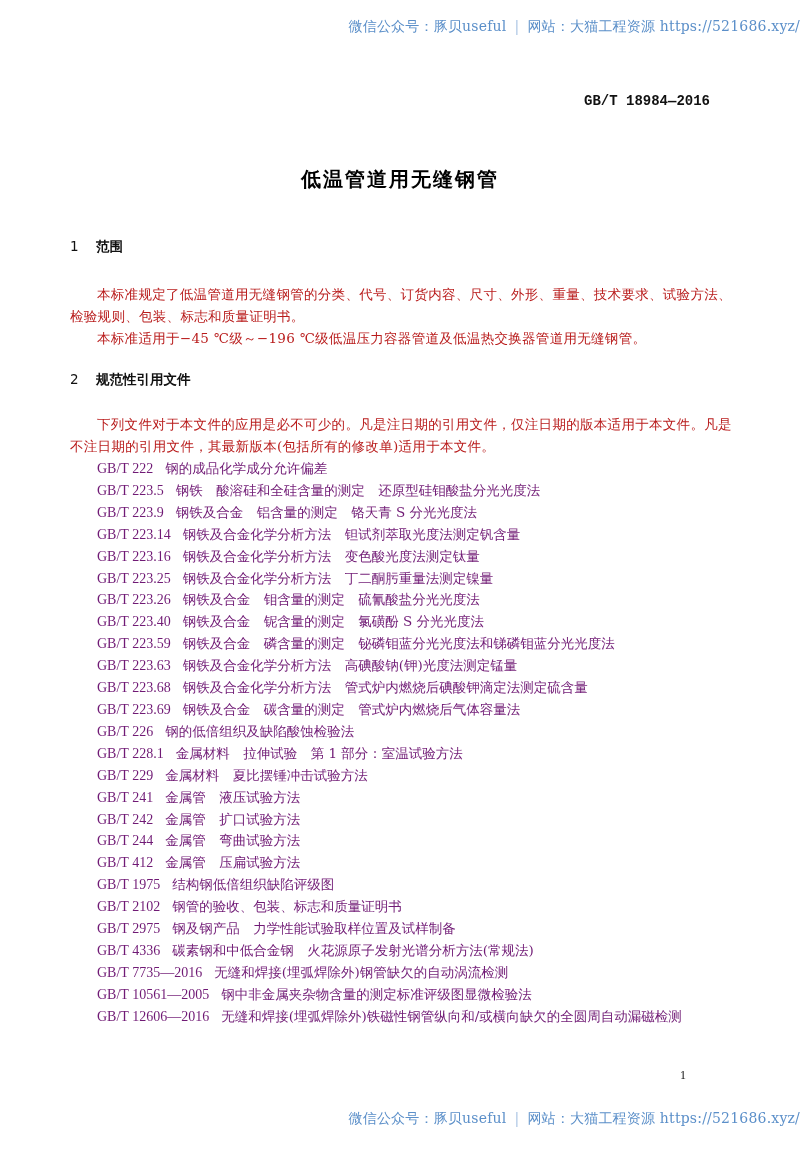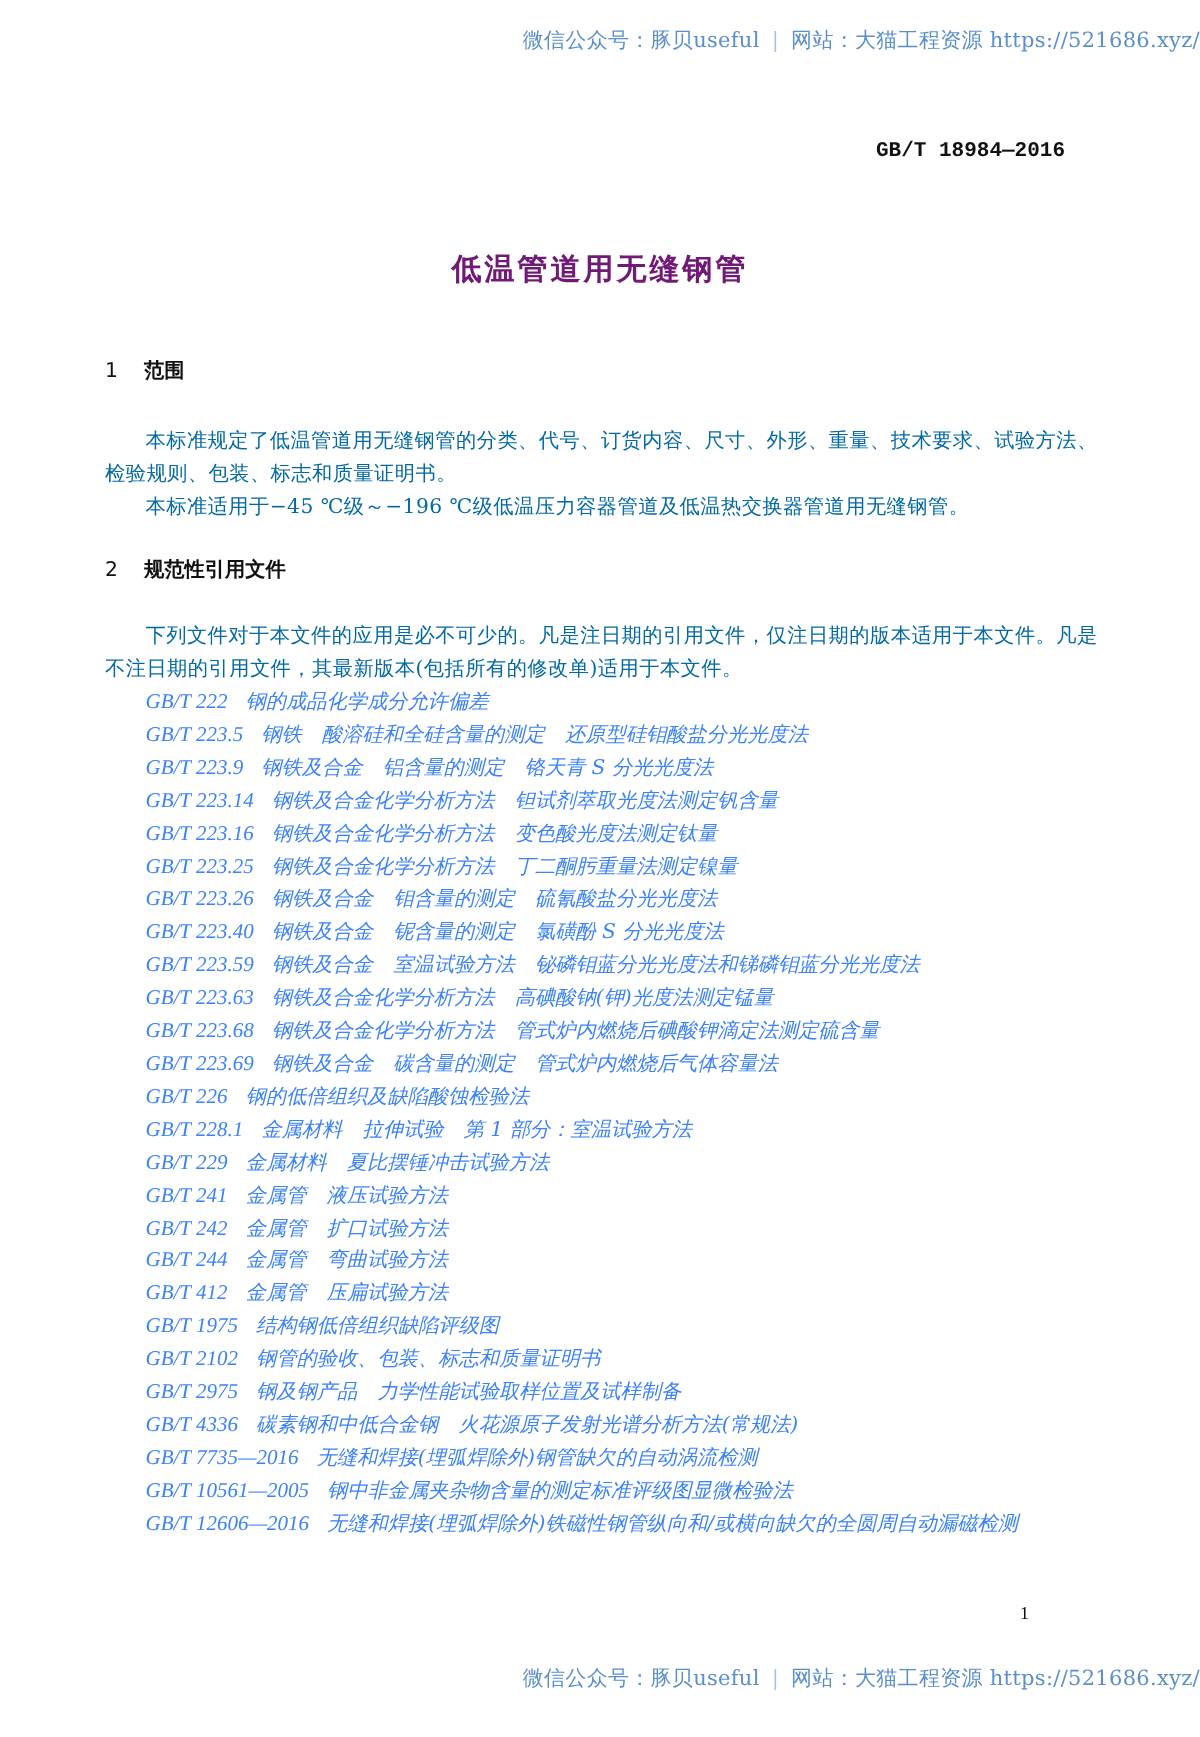--- a/index.html
+++ b/index.html
@@ -45,21 +45,21 @@
     .doc-title {
       position: absolute;
       top: 166px;
       left: 0;
       width: 800px;
       text-align: center;
       font-family: "DejaVu Sans", "Liberation Sans", sans-serif;
       font-weight: bold;
       font-size: 20px;
       letter-spacing: 2px;
-      color: #701a75;
+      color: #000000;
     }
     .section-heading {
       position: absolute;
       left: 70px;
       font-family: "DejaVu Sans", "Liberation Sans", sans-serif;
       font-weight: bold;
       font-size: 13.5px;
       color: #111;
       white-space: nowrap;
     }
@@ -68,39 +68,38 @@
       width: 26px;
       font-weight: normal;
     }
     .para {
       position: absolute;
       left: 70px;
       width: 664px;
       font-size: 13.5px;
       line-height: 22px;
       text-indent: 27px;
-      color: #0369a1;
+      color: #b91c1c;
       letter-spacing: 0.3px;
     }
     .ref-list {
       position: absolute;
       left: 70px;
       top: 458px;
       width: 680px;
       margin: 0;
       padding: 0;
       list-style: none;
     }
     .ref-item {
       font-size: 13.5px;
       line-height: 21.9px;
       padding-left: 27px;
       white-space: nowrap;
-      color: #3b82f6;
-      font-style: italic;
+      color: #701a75;
     }
     .ref-item .code {
       font-family: "Liberation Serif", "DejaVu Serif", serif;
       font-size: 14px;
       margin-right: 12px;
     }
     .ref-item.wrap {
       white-space: normal;
       text-indent: 27px;
       padding-left: 0;
@@ -138,21 +137,21 @@
 
 <ul class="ref-list">
   <li class="ref-item"><span class="code">GB/T 222</span><span>钢的成品化学成分允许偏差</span></li>
   <li class="ref-item"><span class="code">GB/T 223.5</span><span>钢铁　酸溶硅和全硅含量的测定　还原型硅钼酸盐分光光度法</span></li>
   <li class="ref-item"><span class="code">GB/T 223.9</span><span>钢铁及合金　铝含量的测定　铬天青 S 分光光度法</span></li>
   <li class="ref-item"><span class="code">GB/T 223.14</span><span>钢铁及合金化学分析方法　钽试剂萃取光度法测定钒含量</span></li>
   <li class="ref-item"><span class="code">GB/T 223.16</span><span>钢铁及合金化学分析方法　变色酸光度法测定钛量</span></li>
   <li class="ref-item"><span class="code">GB/T 223.25</span><span>钢铁及合金化学分析方法　丁二酮肟重量法测定镍量</span></li>
   <li class="ref-item"><span class="code">GB/T 223.26</span><span>钢铁及合金　钼含量的测定　硫氰酸盐分光光度法</span></li>
   <li class="ref-item"><span class="code">GB/T 223.40</span><span>钢铁及合金　铌含量的测定　氯磺酚 S 分光光度法</span></li>
-  <li class="ref-item"><span class="code">GB/T 223.59</span><span>钢铁及合金　室温试验方法　铋磷钼蓝分光光度法和锑磷钼蓝分光光度法</span></li>
+  <li class="ref-item"><span class="code">GB/T 223.59</span><span>钢铁及合金　磷含量的测定　铋磷钼蓝分光光度法和锑磷钼蓝分光光度法</span></li>
   <li class="ref-item"><span class="code">GB/T 223.63</span><span>钢铁及合金化学分析方法　高碘酸钠(钾)光度法测定锰量</span></li>
   <li class="ref-item"><span class="code">GB/T 223.68</span><span>钢铁及合金化学分析方法　管式炉内燃烧后碘酸钾滴定法测定硫含量</span></li>
   <li class="ref-item"><span class="code">GB/T 223.69</span><span>钢铁及合金　碳含量的测定　管式炉内燃烧后气体容量法</span></li>
   <li class="ref-item"><span class="code">GB/T 226</span><span>钢的低倍组织及缺陷酸蚀检验法</span></li>
   <li class="ref-item"><span class="code">GB/T 228.1</span><span>金属材料　拉伸试验　第 1 部分：室温试验方法</span></li>
   <li class="ref-item"><span class="code">GB/T 229</span><span>金属材料　夏比摆锤冲击试验方法</span></li>
   <li class="ref-item"><span class="code">GB/T 241</span><span>金属管　液压试验方法</span></li>
   <li class="ref-item"><span class="code">GB/T 242</span><span>金属管　扩口试验方法</span></li>
   <li class="ref-item"><span class="code">GB/T 244</span><span>金属管　弯曲试验方法</span></li>
   <li class="ref-item"><span class="code">GB/T 412</span><span>金属管　压扁试验方法</span></li>

